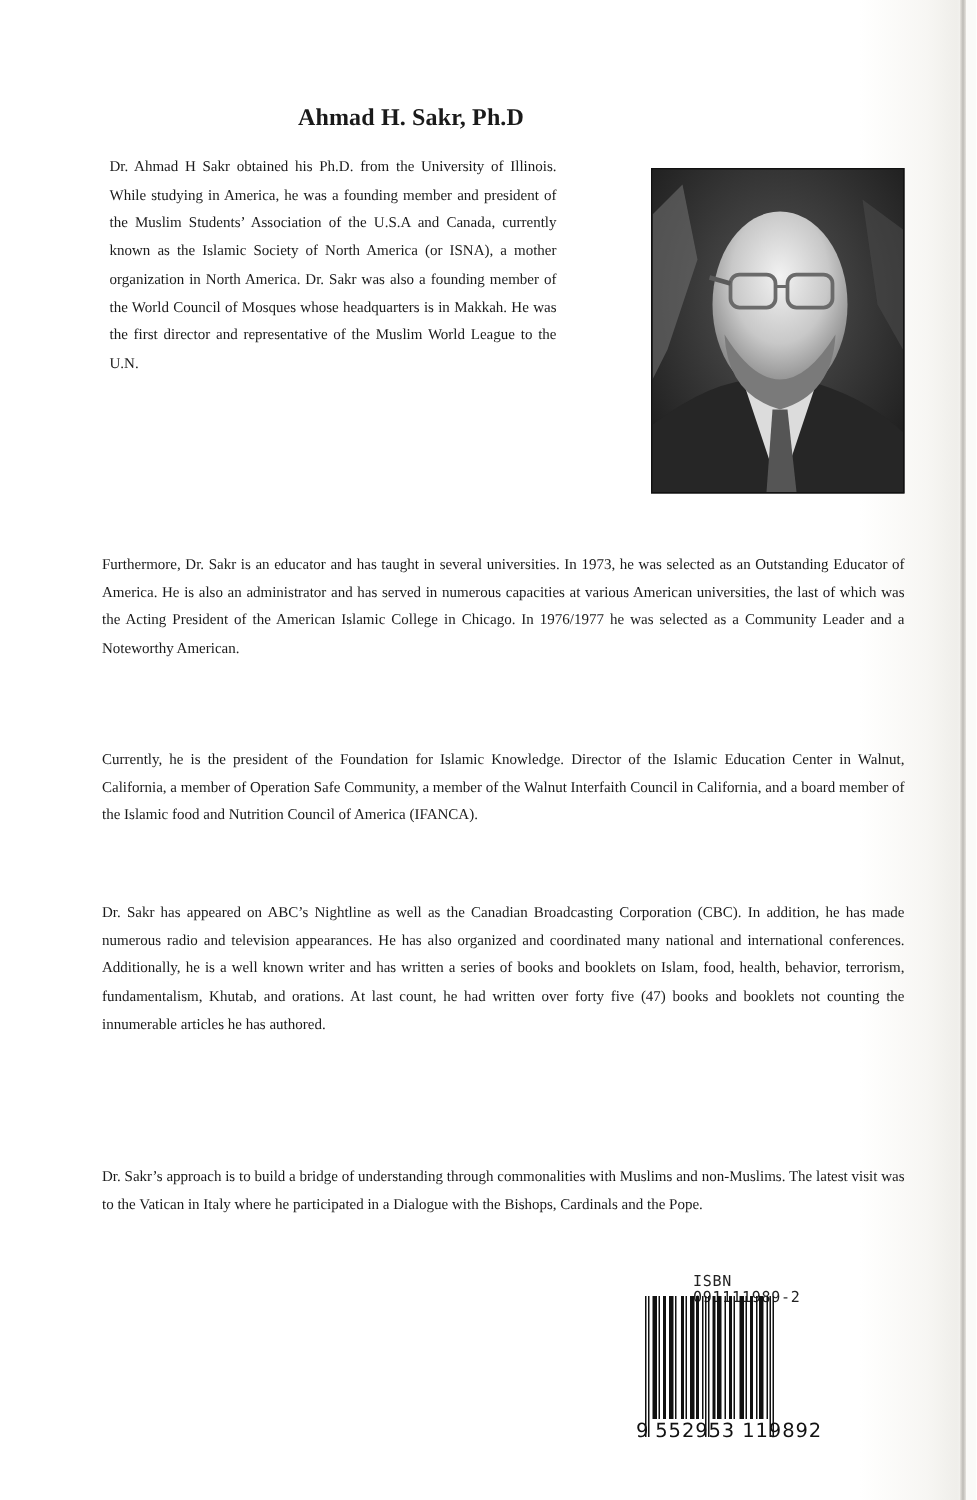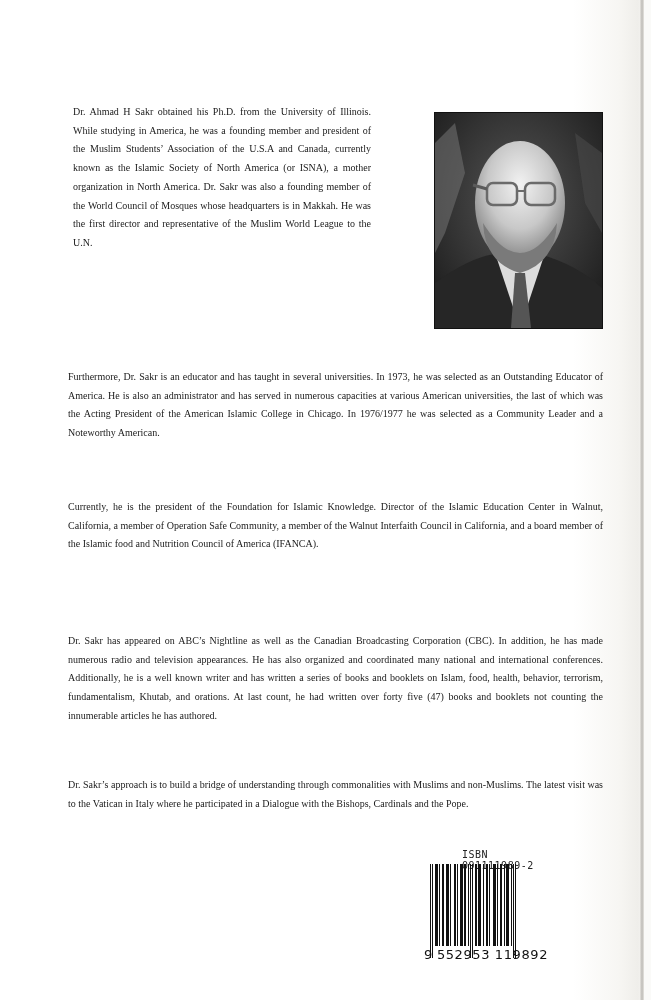--- a/index.html
+++ b/index.html
@@ -25,21 +25,21 @@
     position: absolute; top: 70px; left: 0; width: 548px; text-align: center;
     font-weight: bold; font-size: 16px; letter-spacing: 0.1px;
   }
   .para {
     position: absolute; font-size: 10px; line-height: 18.7px; text-align: justify;
     margin: 0;
   }
   .p1 { left: 73px; top: 103px; width: 298px; }
   .p2 { left: 68px; top: 368px; width: 535px; }
   .p3 { left: 68px; top: 498px; width: 535px; }
-  .p4 { left: 68px; top: 600px; width: 535px; margin-top: 32px; }
+  .p4 { left: 68px; top: 600px; width: 535px; }
   .p5 { left: 68px; top: 776px; width: 535px; }
   .photo {
     position: absolute; left: 434px; top: 112px; width: 167px; height: 215px;
     background: #2a2a2a; border: 1px solid #111; overflow: hidden;
   }
   .barcode-wrap { position: absolute; left: 424px; top: 849px; width: 125px; height: 118px; }
   .isbn-text {
     position: absolute; left: 2px; top: 0; font-family: "DejaVu Sans Mono", monospace;
     font-size: 10px; letter-spacing: 0.5px; color: #222; margin-left: 36px;
   }
@@ -53,20 +53,21 @@
   }
   .digits .lead { margin-right: 4px; }
 </style>
 </head>
 <body>
 
 <div class="page">
   <div class="spine-edge"></div>
   <div class="spine-shade"></div>
 
+  <div class="title">Ahmad H. Sakr, Ph.D</div>
 
   <p class="para p1">Dr. Ahmad H Sakr obtained his Ph.D. from the University of Illinois. While studying in America, he was a founding member and president of the Muslim Students’ Association of the U.S.A and Canada, currently known as the Islamic Society of North America (or ISNA), a mother organization in North America. Dr. Sakr was also a founding member of the World Council of Mosques whose headquarters is in Makkah. He was the first director and representative of the Muslim World League to the U.N.</p>
 
   <div class="photo">
     <svg width="167" height="215" viewBox="0 0 167 215">
       <defs>
         <radialGradient id="bg" cx="0.5" cy="0.4" r="0.7">
           <stop offset="0" stop-color="#555"></stop>
           <stop offset="1" stop-color="#1c1c1c"></stop>
         </radialGradient>

